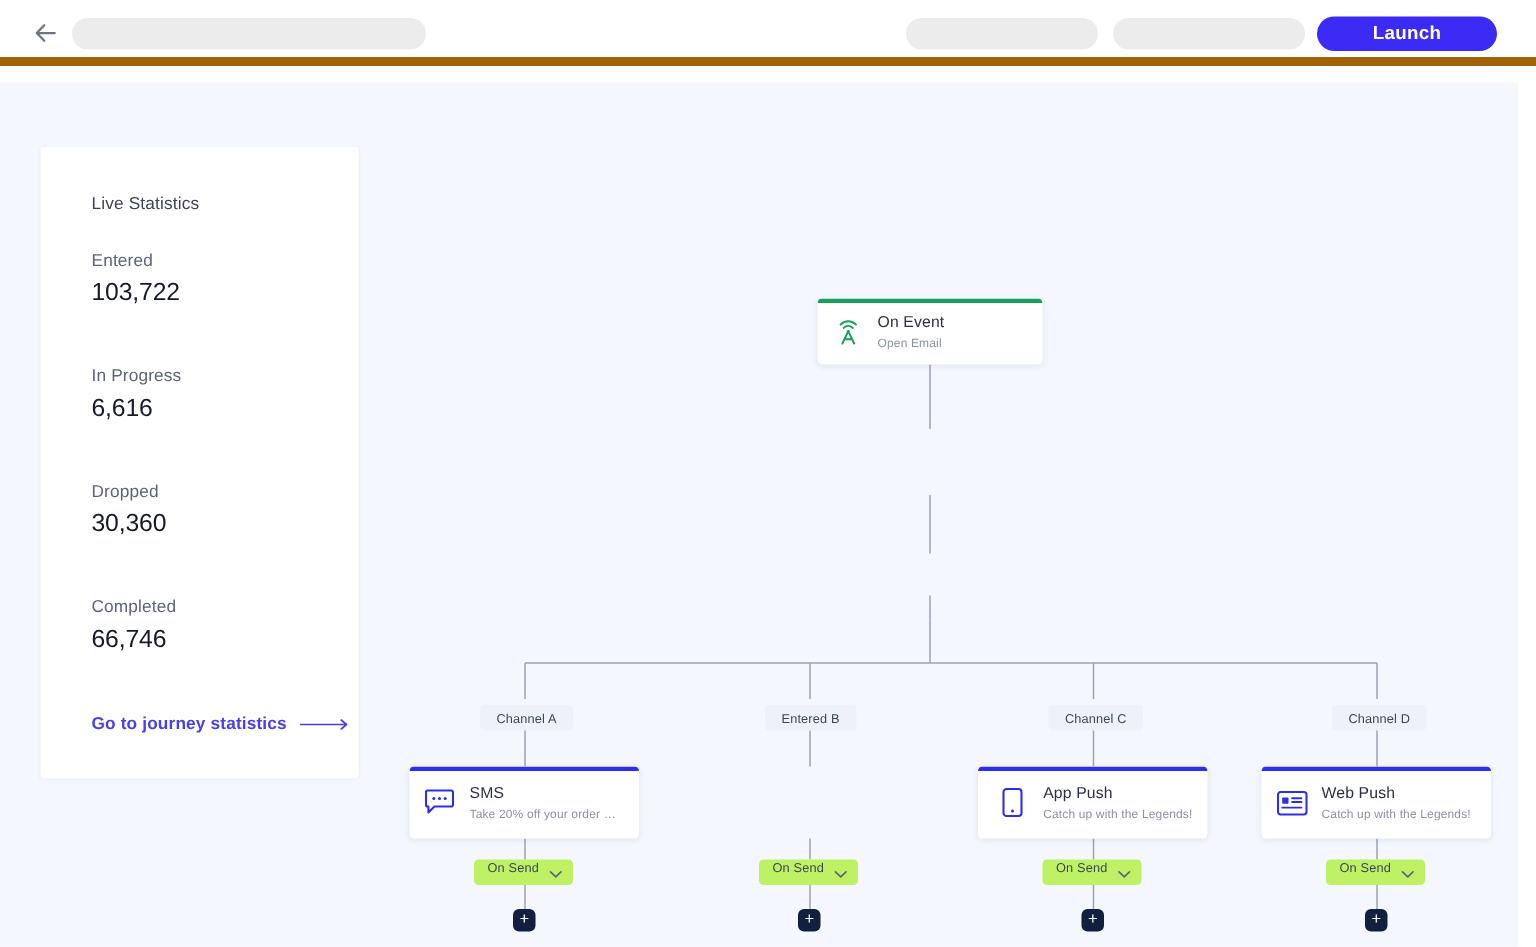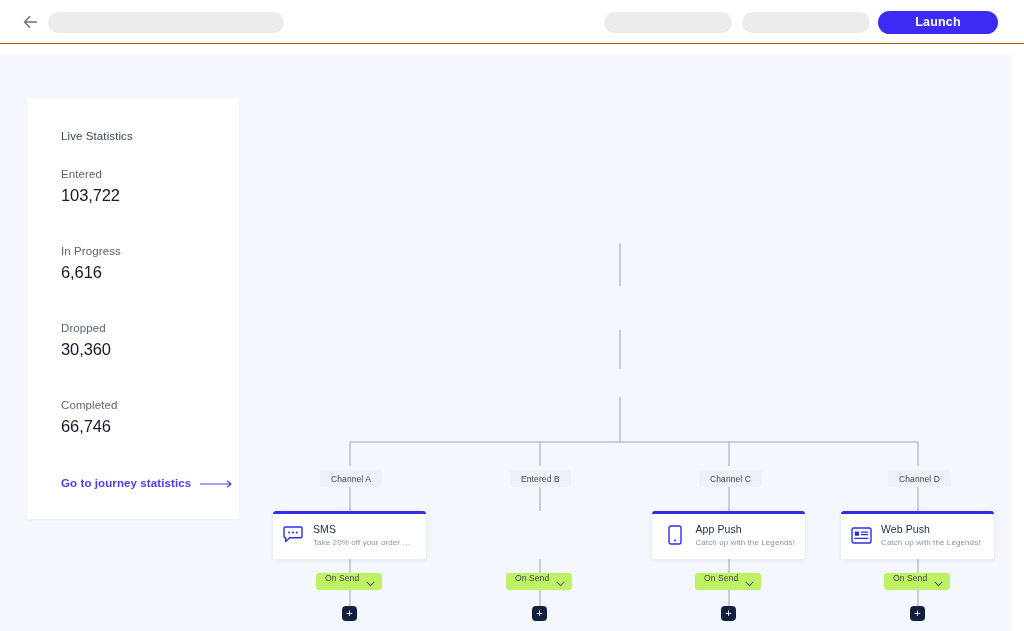--- a/index.html
+++ b/index.html
@@ -18,21 +18,21 @@
     height: 631px;
     background: #ffffff;
   }
 
   
   .topbar {
     position: absolute;
     top: 0; left: 0;
     width: 1024px; height: 44px;
     background: #ffffff;
-    border-bottom: 1px solid #a16207;
+    border-bottom: 6px solid #a16207;
     z-index: 20;
   }
   .back-arrow {
     position: absolute;
     left: 22px; top: 13px;
     width: 20px; height: 18px;
     cursor: pointer;
   }
   .skel {
     position: absolute;
@@ -314,20 +314,34 @@
           <path d="M729 504 V518"></path>
           <path d="M918 504 V518"></path>
 
           <path d="M350 535 V551"></path>
           <path d="M540 535 V551"></path>
           <path d="M729 535 V551"></path>
           <path d="M918 535 V551"></path>
         </g>
       </svg>
 
+      <div class="node top-node green n-event">
+        <div class="node-icon">
+          <svg width="17" height="18" viewBox="0 0 17 18" fill="none">
+            <path d="M3.4 4.4a7 7 0 0 1 10.2 0" stroke="#17a05a" stroke-width="1.3" stroke-linecap="round"></path>
+            <path d="M5.5 6.6a4 4 0 0 1 6 0" stroke="#17a05a" stroke-width="1.3" stroke-linecap="round"></path>
+            <circle cx="8.5" cy="9.1" r="1.15" fill="#17a05a"></circle>
+            <path d="M7.8 10.3 4.6 17M9.2 10.3 12.4 17M6.2 14.2h4.6" stroke="#17a05a" stroke-width="1.3" stroke-linecap="round"></path>
+          </svg>
+        </div>
+        <div class="node-text">
+          <span class="node-title">On Event</span>
+          <span class="node-sub">Open Email</span>
+        </div>
+      </div>
 
 
 
       <div class="chip" style="left:320px; top:415px;">Channel A</div>
       <div class="chip" style="left:510px; top:415px;">Entered B</div>
       <div class="chip" style="left:699px; top:415px;">Channel C</div>
       <div class="chip" style="left:888px; top:415px;">Channel D</div>
 
       <div class="node ch-node blue" style="left:273px;">
         <div class="node-icon">

